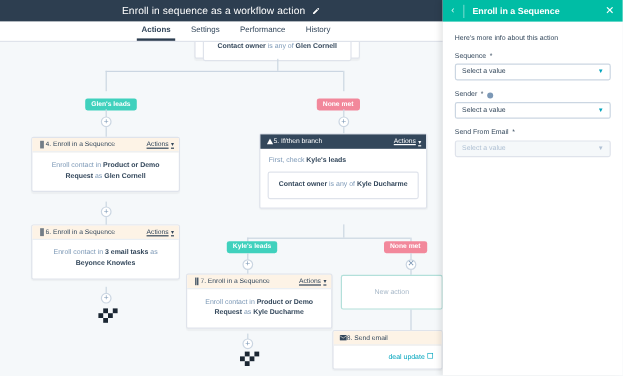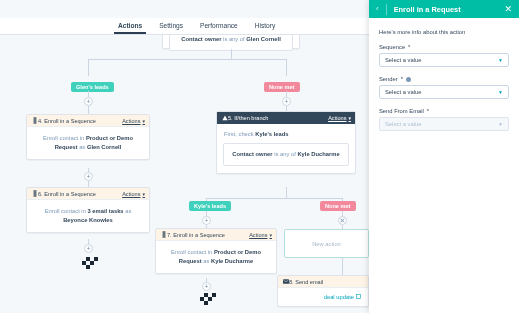--- a/index.html
+++ b/index.html
@@ -152,20 +152,28 @@
   .select.disabled { background: #f5f8fa; color: #b0c1d4; border-color: #dfe3eb; }
   .select-value { flex: 1; }
   .select-caret { color: #00a4bd; font-size: 5px; }
   .select.disabled .select-caret { color: #b0c1d4; }
 </style>
 </head>
 <body>
 
 <div id="app">
 
+  <div class="topbar">
+    <span class="topbar-title">Enroll in sequence as a workflow action</span>
+    <span class="pencil-icon">
+      <svg width="7" height="7" viewBox="0 0 16 16" fill="#ffffff">
+        <path d="M12.3 1.7c-.4-.4-1-.4-1.4 0l-1 1 2.4 2.4 1-1c.4-.4.4-1 0-1.4l-1-1zM9.2 3.4L2 10.6V13h2.4l7.2-7.2-2.4-2.4z"></path>
+      </svg>
+    </span>
+  </div>
 
   <div class="tabbar">
     <div class="tab active">Actions</div>
     <div class="tab">Settings</div>
     <div class="tab">Performance</div>
     <div class="tab">History</div>
   </div>
 
   <div class="canvas">
 
@@ -333,21 +341,21 @@
         </span>
       </div>
     </div>
 
   </div>
 
   <div class="panel">
     <div class="panel-head">
       <span class="panel-back">‹</span>
       <span class="panel-divider"></span>
-      <span class="panel-title">Enroll in a Request</span>
+      <span class="panel-title">Enroll in a Sequence</span>
       <span class="panel-close">✕</span>
     </div>
     <div class="panel-body">
       <div class="panel-note">Here's more info about this action</div>
 
       <div class="field">
         <div class="field-label">
           <span>Sequence</span>
           <span class="req">*</span>
         </div>

